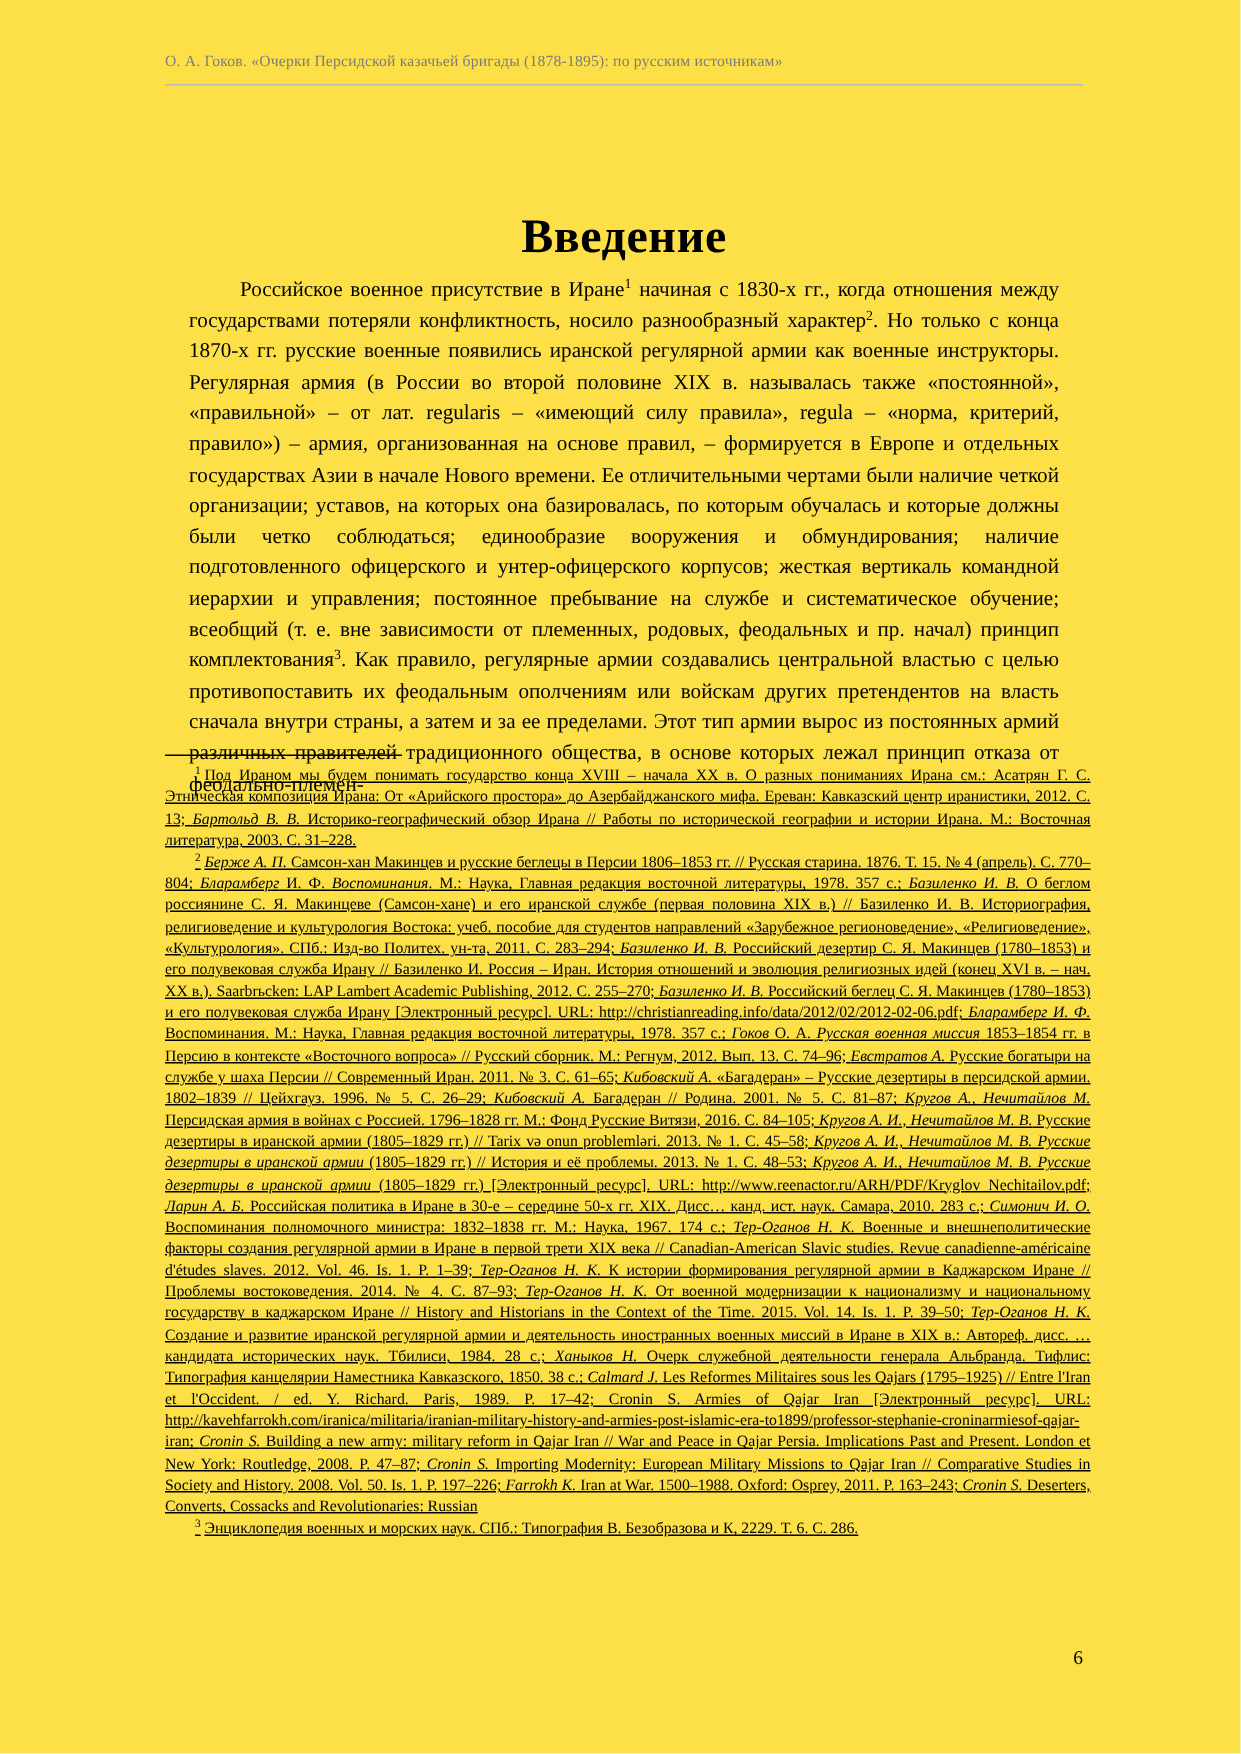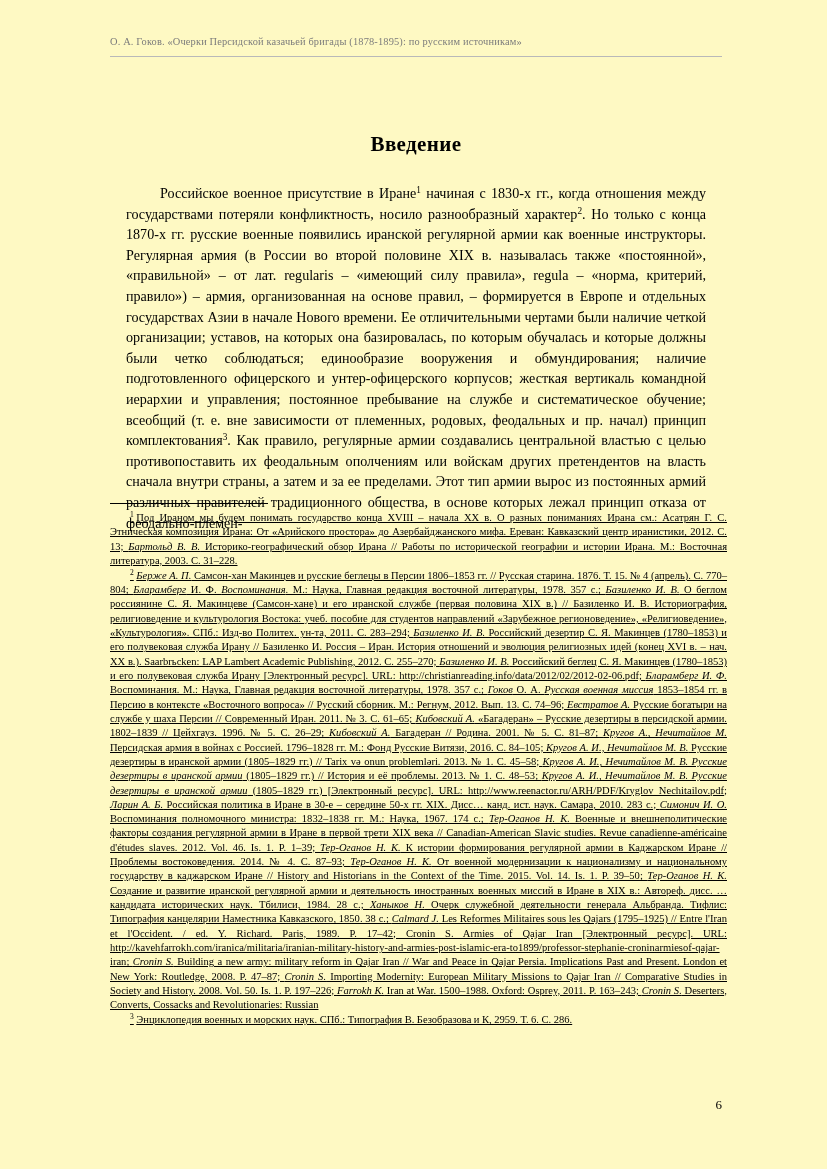--- a/index.html
+++ b/index.html
@@ -10,21 +10,21 @@
   }
   body {
     font-family: "Liberation Serif", "DejaVu Serif", serif;
     color: #000000;
   }
   .page {
     position: relative;
     width: 827px;
     height: 1169px;
     margin: 0 auto;
-    background: #fef9c3;
+    background: #fde047;
     box-sizing: border-box;
     overflow: hidden;
   }
 
   
   .running-head {
     position: absolute;
     top: 36px;
     left: 110px;
     width: 612px;
@@ -43,21 +43,21 @@
     background: #b9b9b9;
   }
 
   
   .doc-title {
     position: absolute;
     top: 118px;
     left: 110px;
     width: 612px;
     text-align: center;
-    font-size: 21px;
+    font-size: 32px;
     font-weight: bold;
     letter-spacing: 0.4px;
   }
 
   
   .body-block {
     position: absolute;
     top: 167px;
     left: 110px;
     width: 612px;
@@ -144,20 +144,20 @@
 
     <p class="note">
       <span class="marker">1</span><span>Под Ираном мы будем понимать государство конца XVIII – начала XX в. О разных пониманиях Ирана см.: Асатрян Г. С. Этническая композиция Ирана: От «Арийского простора» до Азербайджанского мифа. Ереван: Кавказский центр иранистики, 2012. С. 13; <i>Бартольд В. В.</i> Историко-географический обзор Ирана // Работы по исторической географии и истории Ирана. М.: Восточная литература, 2003. С. 31–228.</span>
     </p>
 
     <p class="note">
       <span class="marker">2</span><span><i>Берже А. П.</i> Самсон-хан Макинцев и русские беглецы в Персии 1806–1853 гг. // Русская старина. 1876. Т. 15. № 4 (апрель). С. 770–804; <i>Бларамберг</i> И. Ф. <i>Воспоминания</i>. М.: Наука, Главная редакция восточной литературы, 1978. 357 с.; <i>Базиленко И. В.</i> О беглом россиянине С. Я. Макинцеве (Самсон-хане) и его иранской службе (первая половина XIX в.) // Базиленко И. В. Историография, религиоведение и культурология Востока: учеб. пособие для студентов направлений «Зарубежное регионоведение», «Религиоведение», «Культурология». СПб.: Изд-во Политех. ун-та, 2011. С. 283–294; <i>Базиленко И. В.</i> Российский дезертир С. Я. Макинцев (1780–1853) и его полувековая служба Ирану // Базиленко И. Россия – Иран. История отношений и эволюция религиозных идей (конец XVI в. – нач. XX в.). Saarbrьcken: LAP Lambert Academic Publishing, 2012. С. 255–270; <i>Базиленко И. В.</i> Российский беглец С. Я. Макинцев (1780–1853) и его полувековая служба Ирану [Электронный ресурс]. URL: http://christianreading.info/data/2012/02/2012-02-06.pdf; <i>Бларамберг И. Ф.</i> Воспоминания. М.: Наука, Главная редакция восточной литературы, 1978. 357 с.; <i>Гоков</i> О. А. <i>Русская военная миссия</i> 1853–1854 гг. в Персию в контексте «Восточного вопроса» // Русский сборник. М.: Регнум, 2012. Вып. 13. С. 74–96; <i>Евстратов А.</i> Русские богатыри на службе у шаха Персии // Современный Иран. 2011. № 3. С. 61–65; <i>Кибовский А.</i> «Багадеран» – Русские дезертиры в персидской армии. 1802–1839 // Цейхгауз. 1996. № 5. С. 26–29; <i>Кибовский А.</i> Багадеран // Родина. 2001. № 5. С. 81–87; <i>Кругов А., Нечитайлов М.</i> Персидская армия в войнах с Россией. 1796–1828 гг. М.: Фонд Русские Витязи, 2016. С. 84–105; <i>Кругов А. И., Нечитайлов М. В.</i> Русские дезертиры в иранской армии (1805–1829 гг.) // Tarix vә onun problemlәri. 2013. № 1. С. 45–58; <i>Кругов А. И., Нечитайлов М. В. Русские дезертиры в иранской армии</i> (1805–1829 гг.) // История и её проблемы. 2013. № 1. С. 48–53; <i>Кругов А. И., Нечитайлов М. В. Русские дезертиры в иранской армии</i> (1805–1829 гг.) [Электронный ресурс]. URL: http://www.reenactor.ru/ARH/PDF/Kryglov_Nechitailov.pdf; <i>Ларин А. Б.</i> Российская политика в Иране в 30-е – середине 50-х гг. XIX. Дисс… канд. ист. наук. Самара, 2010. 283 с.; <i>Симонич И. О.</i> Воспоминания полномочного министра: 1832–1838 гг. М.: Наука, 1967. 174 с.; <i>Тер-Оганов Н. К.</i> Военные и внешнеполитические факторы создания регулярной армии в Иране в первой трети XIX века // Canadian-American Slavic studies. Revue canadienne-américaine d'études slaves. 2012. Vol. 46. Is. 1. P. 1–39; <i>Тер-Оганов Н. К.</i> К истории формирования регулярной армии в Каджарском Иране // Проблемы востоковедения. 2014. № 4. С. 87–93; <i>Тер-Оганов Н. К.</i> От военной модернизации к национализму и национальному государству в каджарском Иране // History and Historians in the Context of the Time. 2015. Vol. 14. Is. 1. P. 39–50; <i>Тер-Оганов Н. К.</i> Создание и развитие иранской регулярной армии и деятельность иностранных военных миссий в Иране в XIX в.: Автореф. дисс. … кандидата исторических наук. Тбилиси, 1984. 28 с.; <i>Ханыков Н.</i> Очерк служебной деятельности генерала Альбранда. Тифлис: Типография канцелярии Наместника Кавказского, 1850. 38 с.; <i>Calmard J.</i> Les Reformes Militaires sous les Qajars (1795–1925) // Entre l'Iran et l'Occident. / ed. Y. Richard. Paris, 1989. P. 17–42; Cronin S. Armies of Qajar Iran [Электронный ресурс]. URL: http://kavehfarrokh.com/iranica/militaria/iranian-military-history-and-armies-post-islamic-era-to1899/professor-stephanie-croninarmiesof-qajar-iran; <i>Cronin S.</i> Building a new army: military reform in Qajar Iran // War and Peace in Qajar Persia. Implications Past and Present. London et New York: Routledge, 2008. P. 47–87; <i>Cronin S.</i> Importing Modernity: European Military Missions to Qajar Iran // Comparative Studies in Society and History. 2008. Vol. 50. Is. 1. P. 197–226; <i>Farrokh K.</i> Iran at War. 1500–1988. Oxford: Osprey, 2011. P. 163–243; <i>Cronin S.</i> Deserters, Converts, Cossacks and Revolutionaries: Russian</span>
     </p>
 
     <p class="note">
-      <span class="marker">3</span><span>Энциклопедия военных и морских наук. СПб.: Типография В. Безобразова и К, 2959. Т. 6. С. 286.</span>
+      <span class="marker">3</span><span>Энциклопедия военных и морских наук. СПб.: Типография В. Безобразова и К, 2229. Т. 6. С. 286.</span>
     </p>
 
   </div>
 
   <div class="folio">6</div>
 
 </div>
 
 </body></html>

